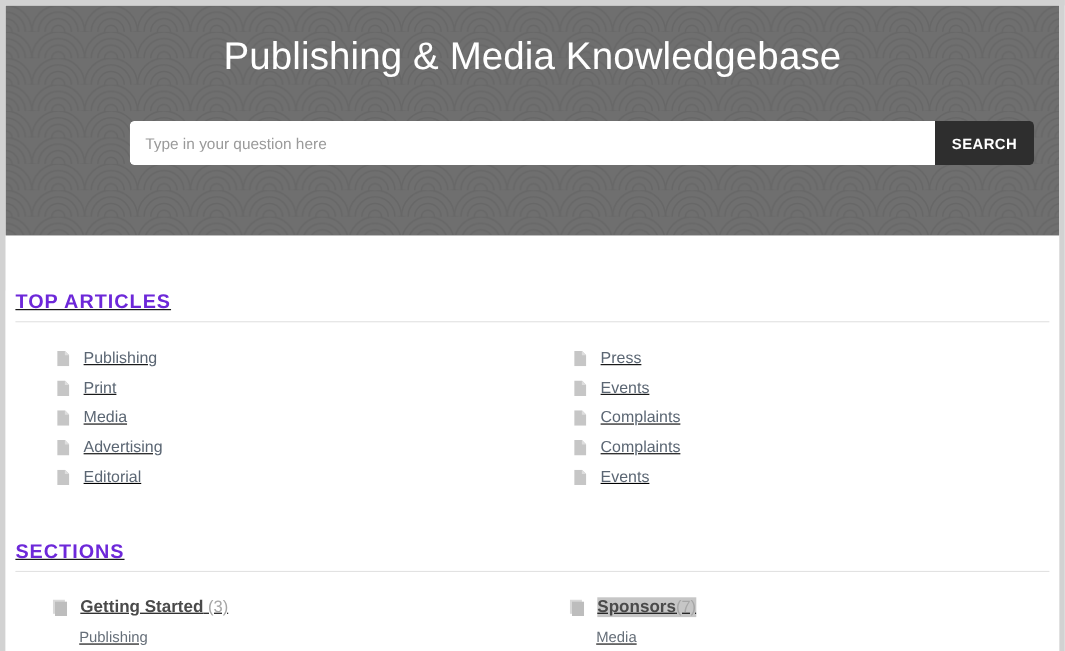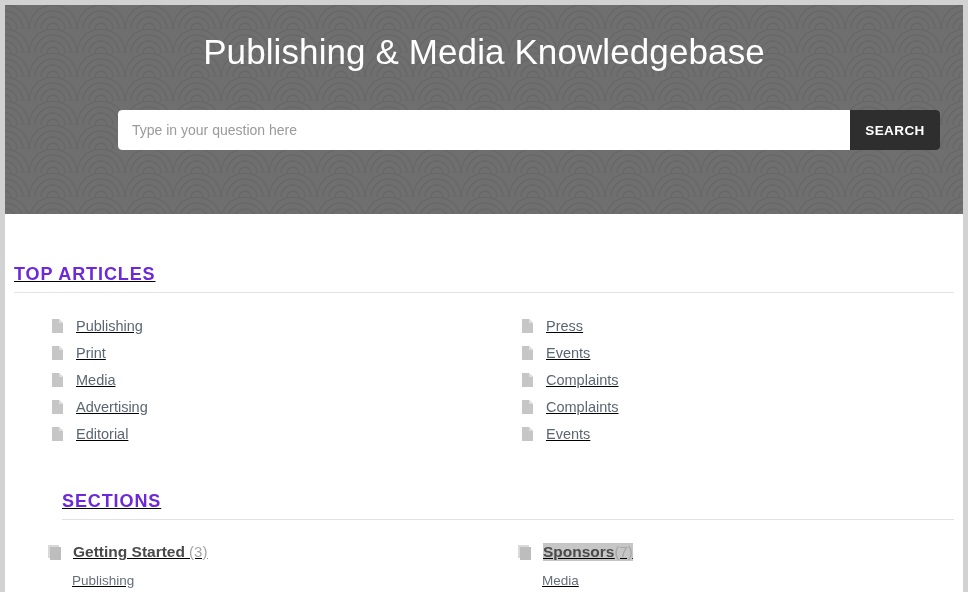--- a/index.html
+++ b/index.html
@@ -99,21 +99,21 @@
   .block-head {
     margin-top: 50px;
     padding: 0 0 7px 0;
     color: #6d28d9;
     font-size: 18px;
     font-weight: bold;
     letter-spacing: 0.9px;
     text-transform: uppercase;
     border-bottom: 1px solid #e2e2e2;
   }
-  .block-head.sections-head { margin-top: 44px; margin-left: 48px; }
+  .block-head.sections-head { margin-top: 44px; }
 
   .cols {
     display: flex;
     width: 100%;
   }
   .col { width: 50%; }
 
   
   .art-list { margin: 19px 0 0 0; padding: 0; list-style: none; }
   .art-item {

